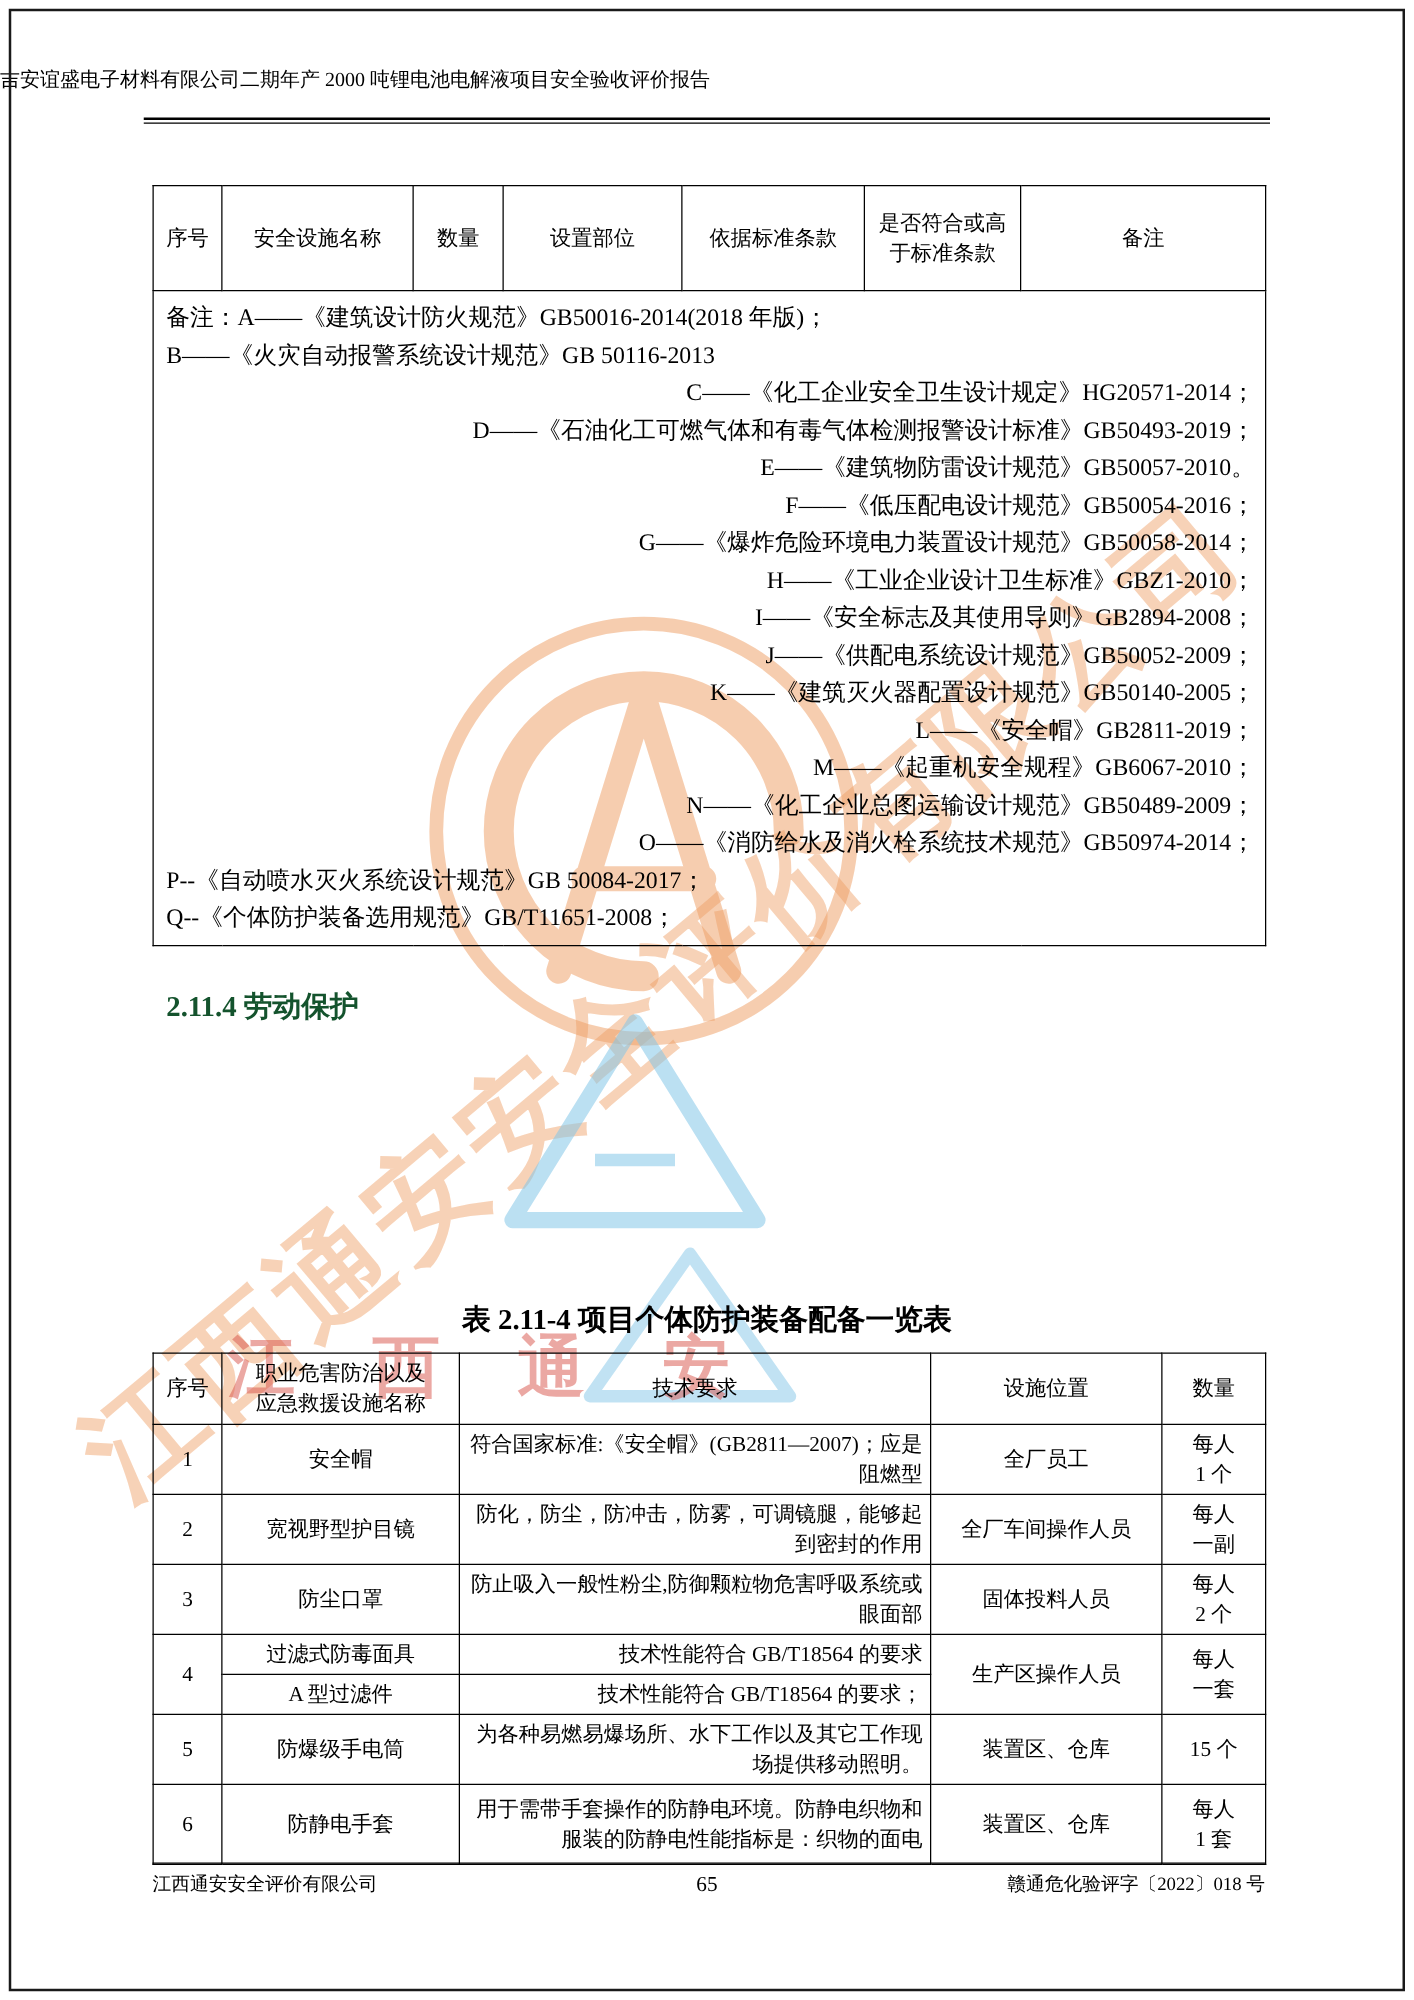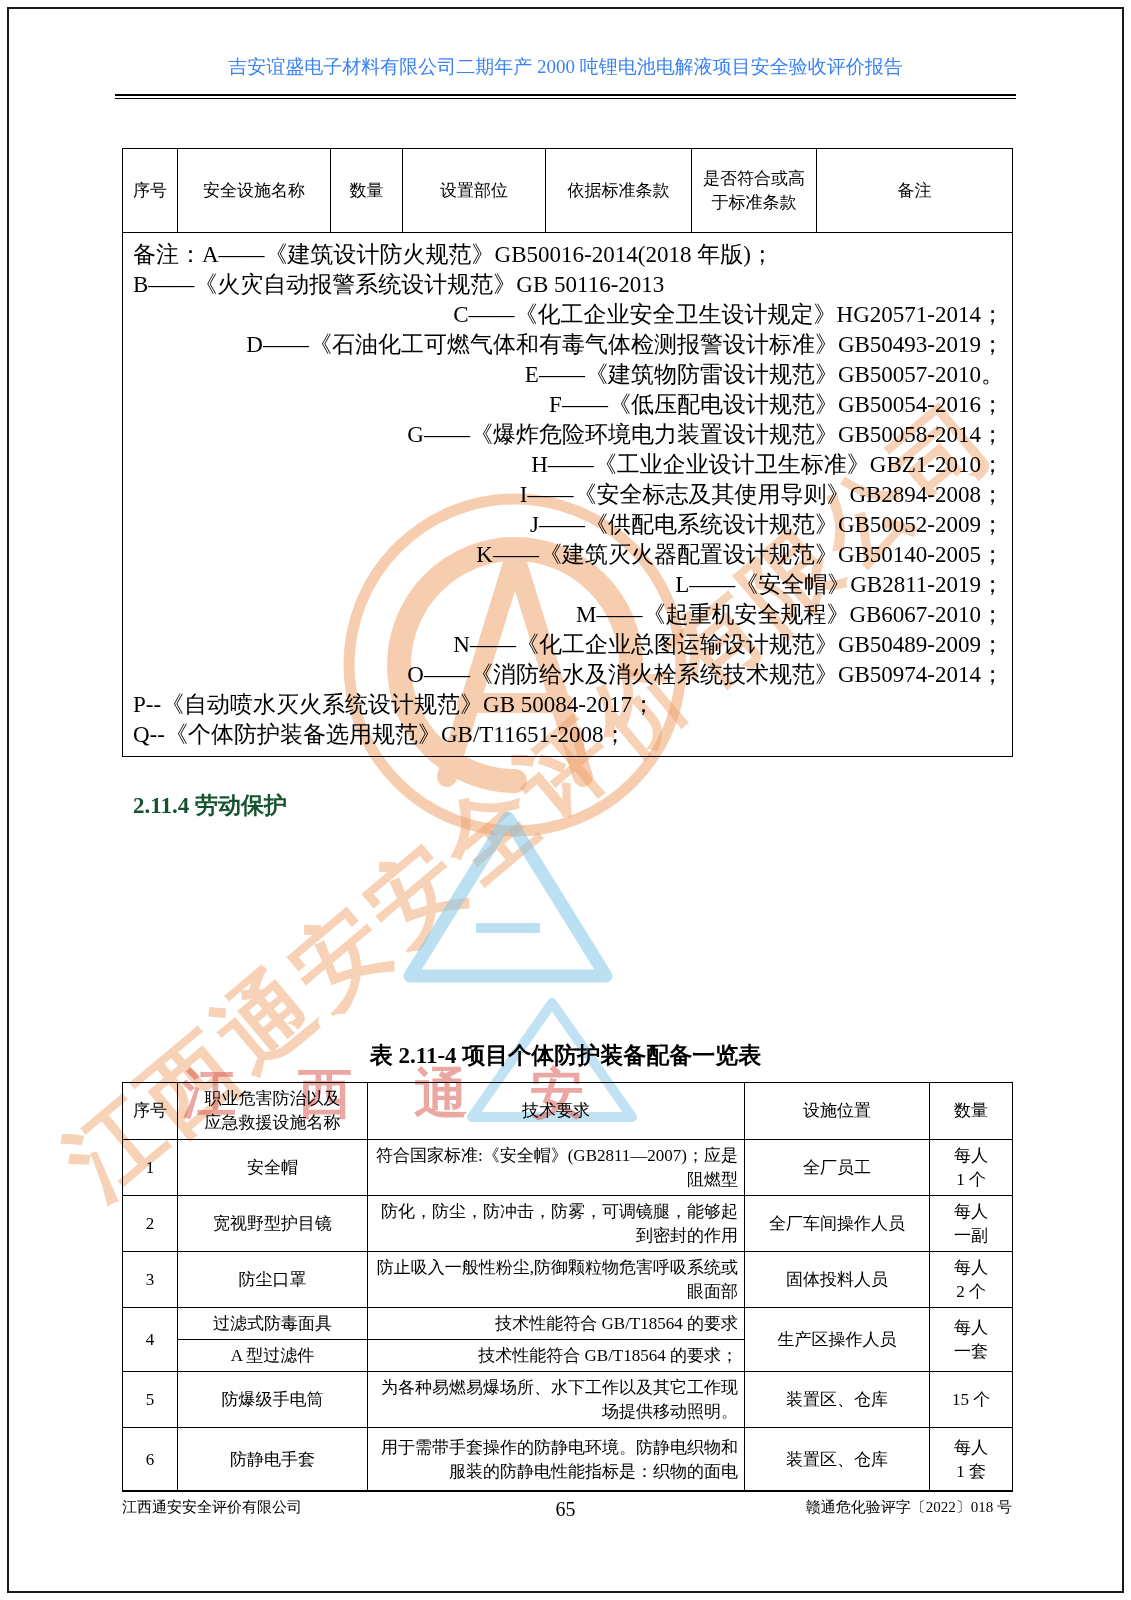--- a/index.html
+++ b/index.html
@@ -33,37 +33,37 @@
     position:absolute; left:182px; top:1058px;
     font-size:54px; letter-spacing:62px; white-space:nowrap;
     color:var(--wm-red,#D9534A); opacity:.5; font-weight:bold;
   }
 
   
   .content { position:absolute; inset:0; z-index:1; }
 
   .doc-title {
     position:absolute; top:54px; left:0; width:100%;
-    text-align:center; font-size:19px; color:#3b82f6;
+    font-size:16px; color:#000000;
   }
   .header-rule {
     position:absolute; top:94px; left:115px; width:901px; height:5px;
     border-top:2px solid #000; border-bottom:1px solid #000;
   }
 
   table { border-collapse:collapse; table-layout:fixed; }
   td, th { border:1.8px solid #000; font-weight:normal; font-size:17px; line-height:24px; }
   th { text-align:center; vertical-align:middle; padding:4px; }
   td { text-align:center; vertical-align:middle; padding:3px 6px; }
   .pre { white-space:pre-line; }
 
   .table1 { position:absolute; top:148px; left:122px; width:890px; }
   .table1 .hdr-row { height:84px; }
   .notes-cell { text-align:left; vertical-align:top; padding:7px 8px 6px 10px; }
-  .note { font-size:23px; line-height:30px; white-space:nowrap; }
+  .note { font-size:19px; line-height:30px; white-space:nowrap; }
   .note.ind { padding-left:52px;text-align:right; }
 
   .section-heading {
     position:absolute; top:790px; left:133px;
     font-size:23px; font-weight:bold; color:#14532d;
   }
   .body-paragraph {
     position:absolute; top:842px; left:122px; width:890px;
     font-size:25px; line-height:48px;
     text-indent:2em; text-align:justify; text-justify:inter-character;
@@ -72,21 +72,21 @@
   .table2-caption {
     position:absolute; top:1040px; left:0; width:100%;
     text-align:center; font-size:23px; font-weight:bold;
   }
   .table2 { position:absolute; top:1082px; left:122px; width:890px; }
   .table2 td.tech { text-align:right; }
   .table2 td.qty { white-space:pre-line; }
 
   .footer-rule { position:absolute; top:1490px; left:122px; width:890px; border-top:1.5px solid #000; }
   .footer-left  { position:absolute; top:1498px; left:122px; font-size:15px; }
-  .footer-page  { position:absolute; top:1498px; left:0; width:100%; text-align:center; font-size:20px; }
+  .footer-page  { position:absolute; top:1498px; left:0; width:100%; text-align:center; font-size:17px; }
   .footer-right { position:absolute; top:1498px; right:119px; font-size:15px; }
 </style>
 </head>
 <body>
 
 <div class="watermark">
   <div class="wm-diagonal">江西通安安全评价有限公司</div>
 
   <svg class="wm-logo" width="360" height="360" viewBox="0 0 360 360">
     <circle cx="180" cy="180" r="166" fill="none" stroke="currentColor" stroke-width="11"></circle>

